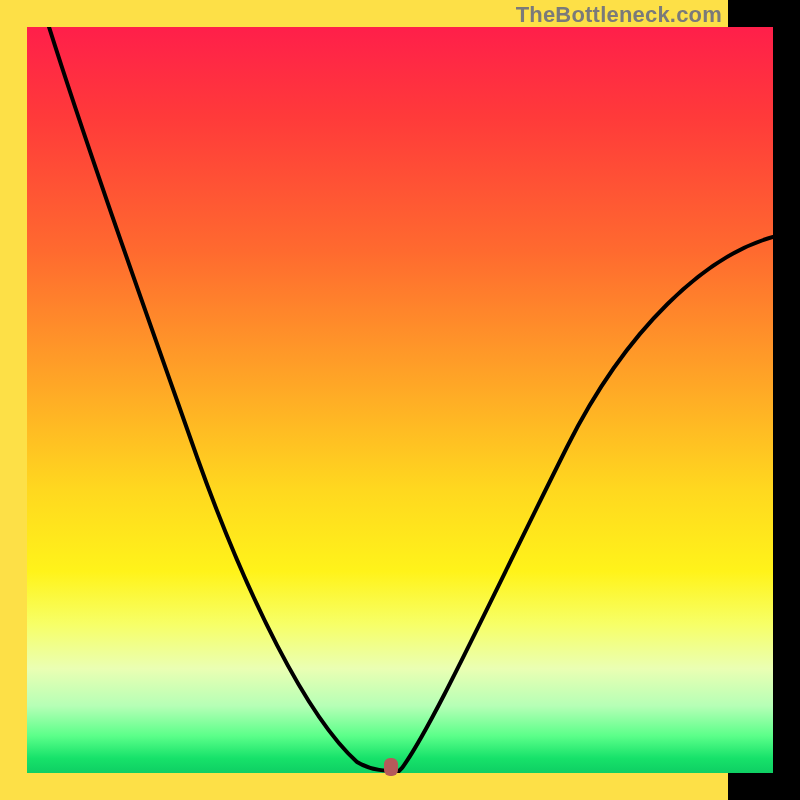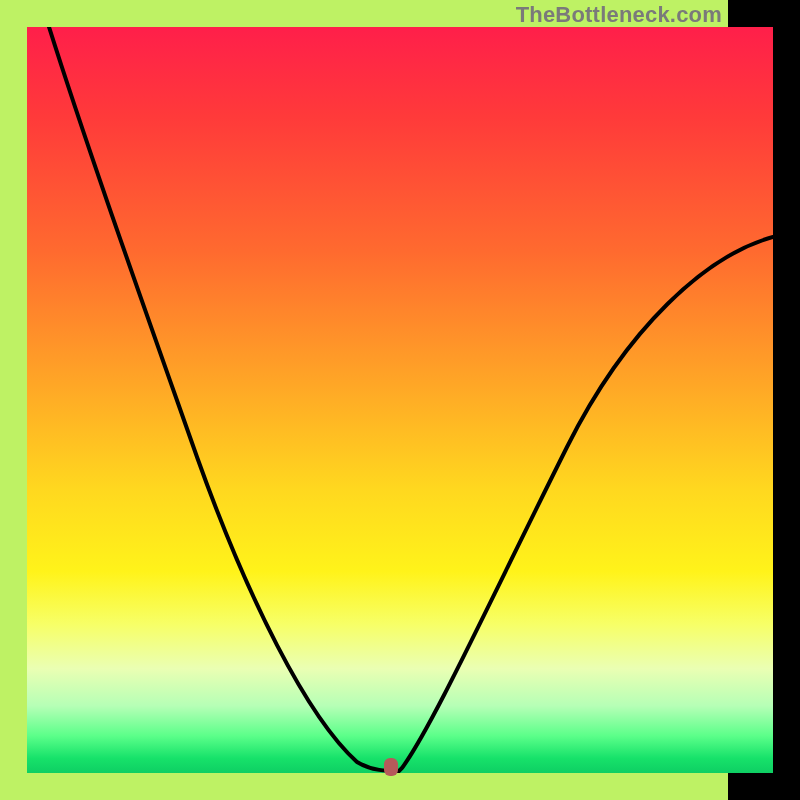--- a/index.html
+++ b/index.html
@@ -8,21 +8,21 @@
     background: #000;
     width: 800px;
     height: 800px;
     overflow: hidden;
     font-family: Arial, Helvetica, sans-serif;
   }
   .stage {
     position: relative;
     width: 728px;
     height: 800px;
-    background: #bef264;
+    background: #fde047;
   }
   .plot {
     position: absolute;
     left: 27px;
     top: 27px;
     width: 746px;
     height: 746px;
     background: linear-gradient(to bottom,
       #ff1f4a 0%,
       #ff3a3a 12%,

